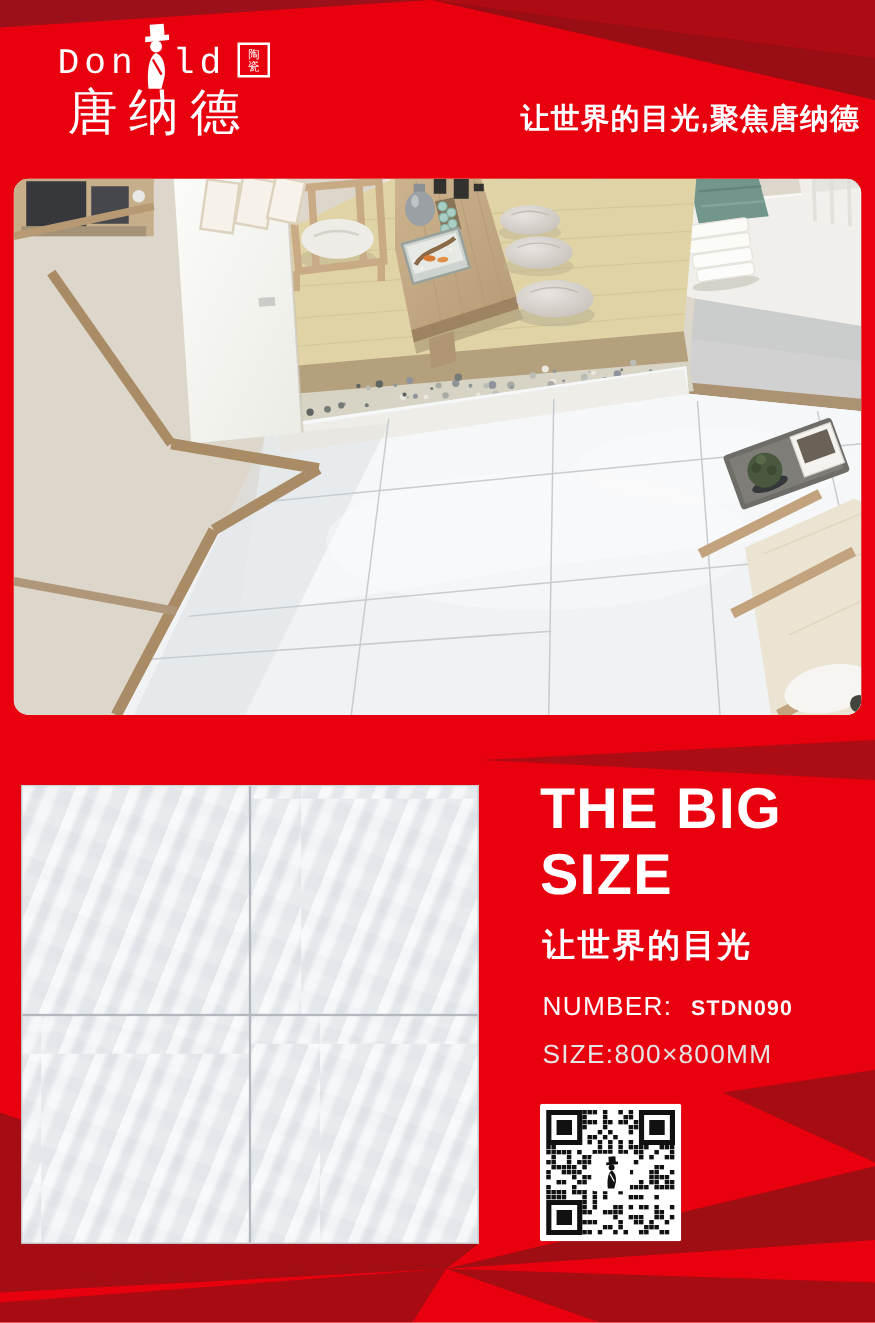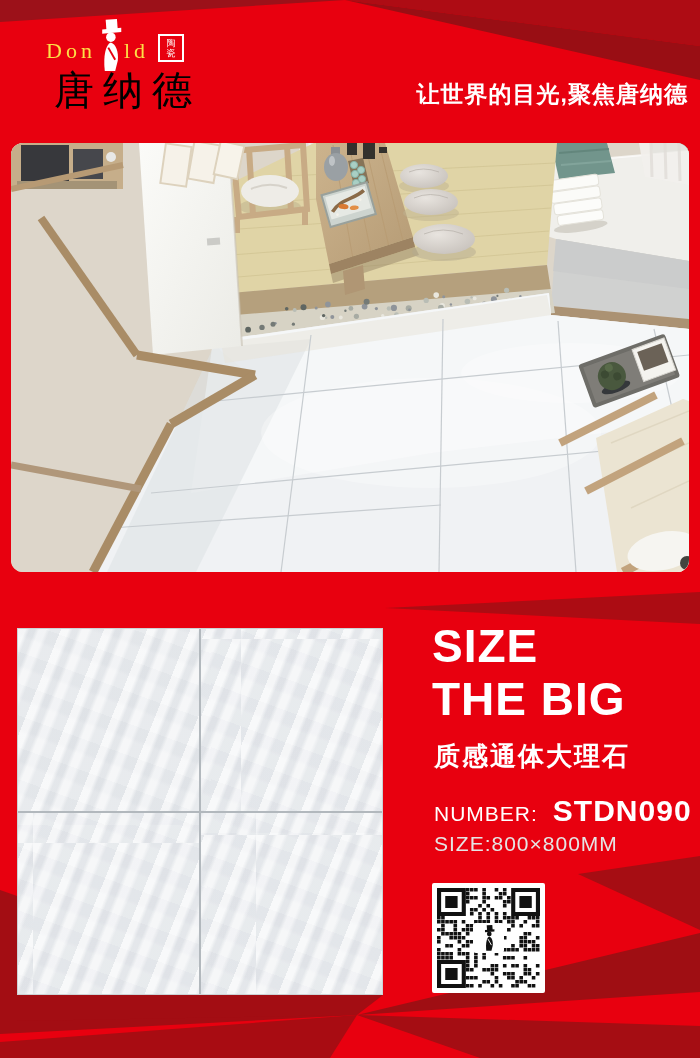--- a/index.html
+++ b/index.html
@@ -4,28 +4,28 @@
 <style>
   html,body{margin:0;padding:0;}
   body{width:700px;height:1058px;overflow:hidden;font-family:"Liberation Sans",sans-serif;}
   .poster{position:relative;width:700px;height:1058px;background:#e8000f;overflow:hidden;}
   .bg-shapes{position:absolute;left:0;top:0;width:700px;height:1058px;}
 
   
   .header{position:absolute;left:0;top:0;width:700px;height:143px;}
   .logo{position:absolute;left:46px;top:18px;color:#fff;}
   .wordmark-row{display:flex;align-items:flex-end;}
-  .wm-text{font-family:Liberation Serif, serif;font-size:22px;line-height:29px;
-           letter-spacing:4px;color:#fde047;}
+  .wm-text{font-family:Liberation Mono, monospace;font-size:29px;line-height:29px;
+           letter-spacing:4px;color:#ffffff;}
   .gent{margin:0 1px -7px 1px;}
   .badge{display:flex;flex-direction:column;align-items:center;justify-content:center;
          border:2px solid #fff;width:20px;height:22px;margin:0 0 3px 9px;padding:1px;}
   .badge span{font-size:9px;line-height:10px;color:#fff;}
   .cn-name{margin:4px 0 0 8px;font-size:40px;line-height:42px;letter-spacing:9px;
-           color:#000000;font-weight:500;}
+           color:#ffffff;font-weight:500;}
   .slogan{position:absolute;right:12px;top:79px;font-size:23px;letter-spacing:1px;
           font-weight:600;color:#fff;}
 
   
   .hero{position:absolute;left:11px;top:143px;width:678px;height:429px;border-radius:12px;
         overflow:hidden;background:#e9e2d4;}
   .hero svg{display:block;}
 
   
   .tile-sample{position:absolute;left:17px;top:628px;width:366px;height:367px;
@@ -39,21 +39,21 @@
   .tile-cell:nth-child(2){background-position:40px 10px,10px 0;}
   .tile-cell:nth-child(3){background-position:15px 30px,0 12px;}
   .tile-cell:nth-child(4){background-position:55px 22px,6px 20px;}
 
   .headline{position:absolute;left:432px;top:620px;color:#fff;font-weight:800;
             font-size:46px;line-height:53px;letter-spacing:1px;}
   .subtitle{position:absolute;left:434px;top:739px;color:#fff;font-size:26px;
             letter-spacing:2px;font-weight:600;}
   .number-row{position:absolute;left:434px;top:794px;color:#fff;}
   .number-label{font-size:21px;letter-spacing:1px;margin-top:42px;}
-  .number-value{font-size:30px;font-weight:800;margin-left:15px;letter-spacing:1px;}
+  .number-value{font-size:17px;font-weight:800;margin-left:15px;letter-spacing:1px;}
   .size-line{position:absolute;left:434px;top:832px;color:#e5e5e5;font-size:21px;letter-spacing:1px;}
   .qr{position:absolute;left:432px;top:883px;}
 </style>
 </head>
 <body>
 
 <div class="poster">
 
   <svg class="bg-shapes" viewBox="0 0 700 1058">
     <polygon points="0,0 345,0 0,22" fill="#9c1119"></polygon>
@@ -400,24 +400,24 @@
   </div>
 
   <div class="tile-sample">
     <div class="tile-cell"></div>
     <div class="tile-cell"></div>
     <div class="tile-cell"></div>
     <div class="tile-cell"></div>
   </div>
 
   <div class="headline">
+    <div>THE BIG</div>
     <div>SIZE</div>
-    <div>THE BIG</div>
   </div>
-  <div class="subtitle">质感通体大理石</div>
+  <div class="subtitle">让世界的目光</div>
   <div class="number-row">
     <span class="number-label">NUMBER:</span><span class="number-value">STDN090</span>
   </div>
   <div class="size-line">SIZE:800×800MM</div>
 
   <svg class="qr" id="qr" width="113" height="110" viewBox="0 0 113 110">
       <rect x="0" y="0" width="113" height="110" rx="2" fill="#ffffff"></rect>
       <rect x="33.84" y="5.00" width="3.6" height="3.5" fill="#111111"></rect>
       <rect x="37.96" y="5.00" width="3.6" height="3.5" fill="#111111"></rect>
       <rect x="42.08" y="5.00" width="3.6" height="3.5" fill="#111111"></rect>

